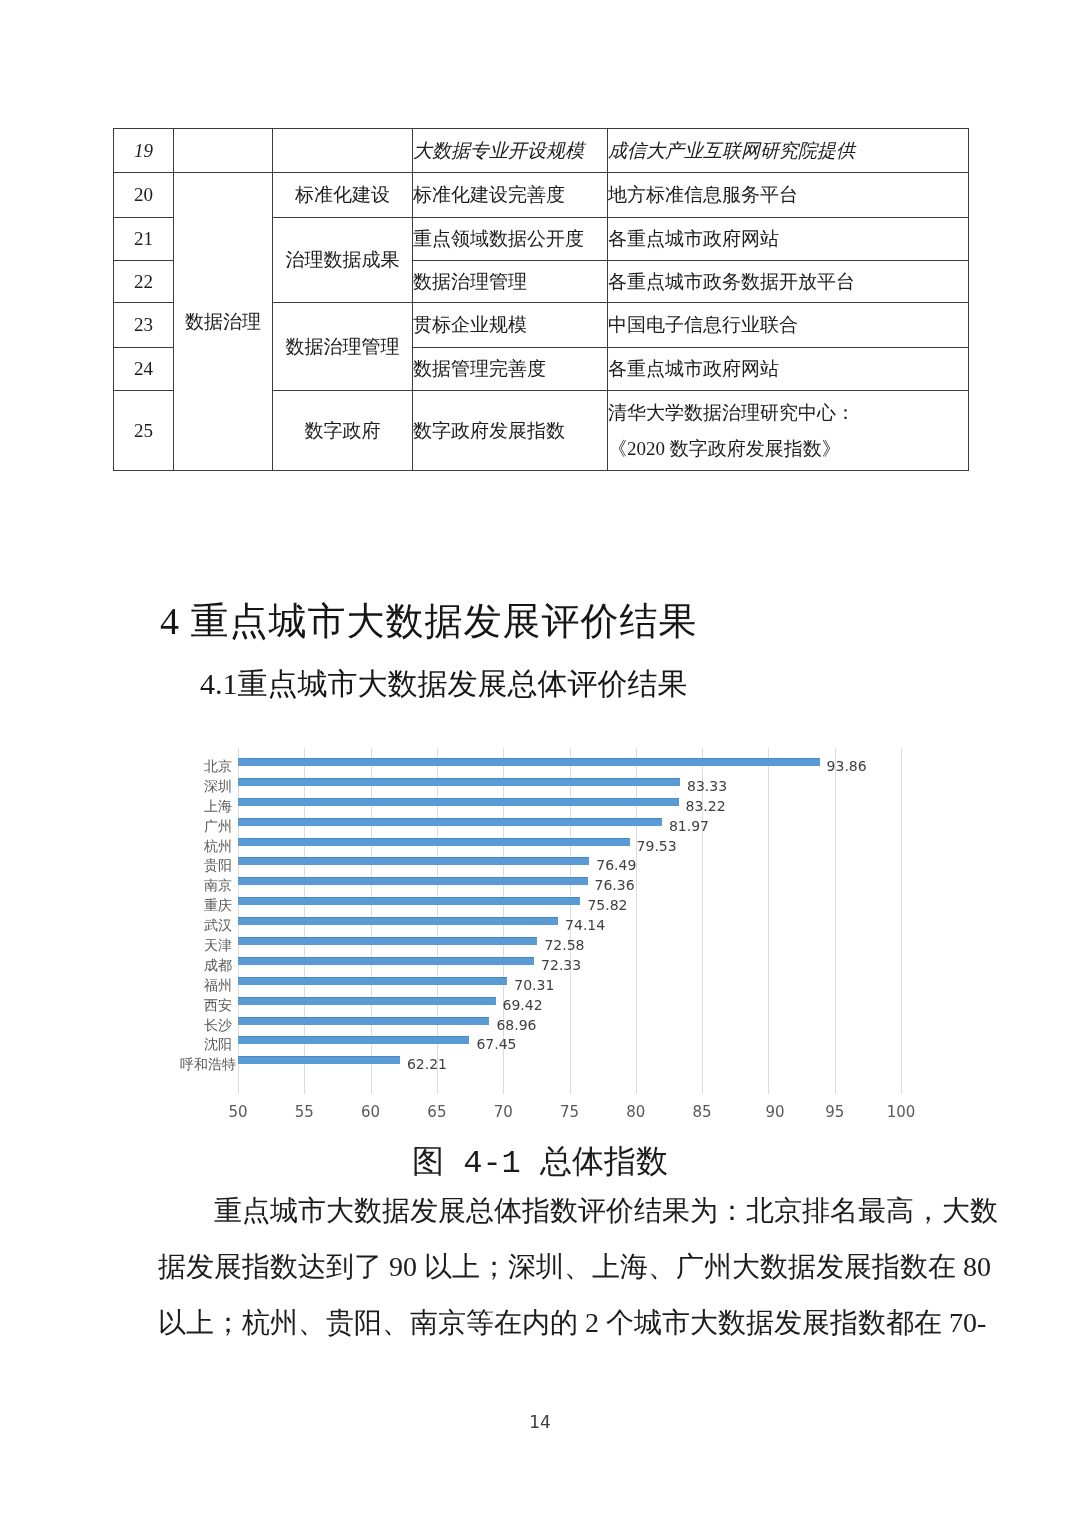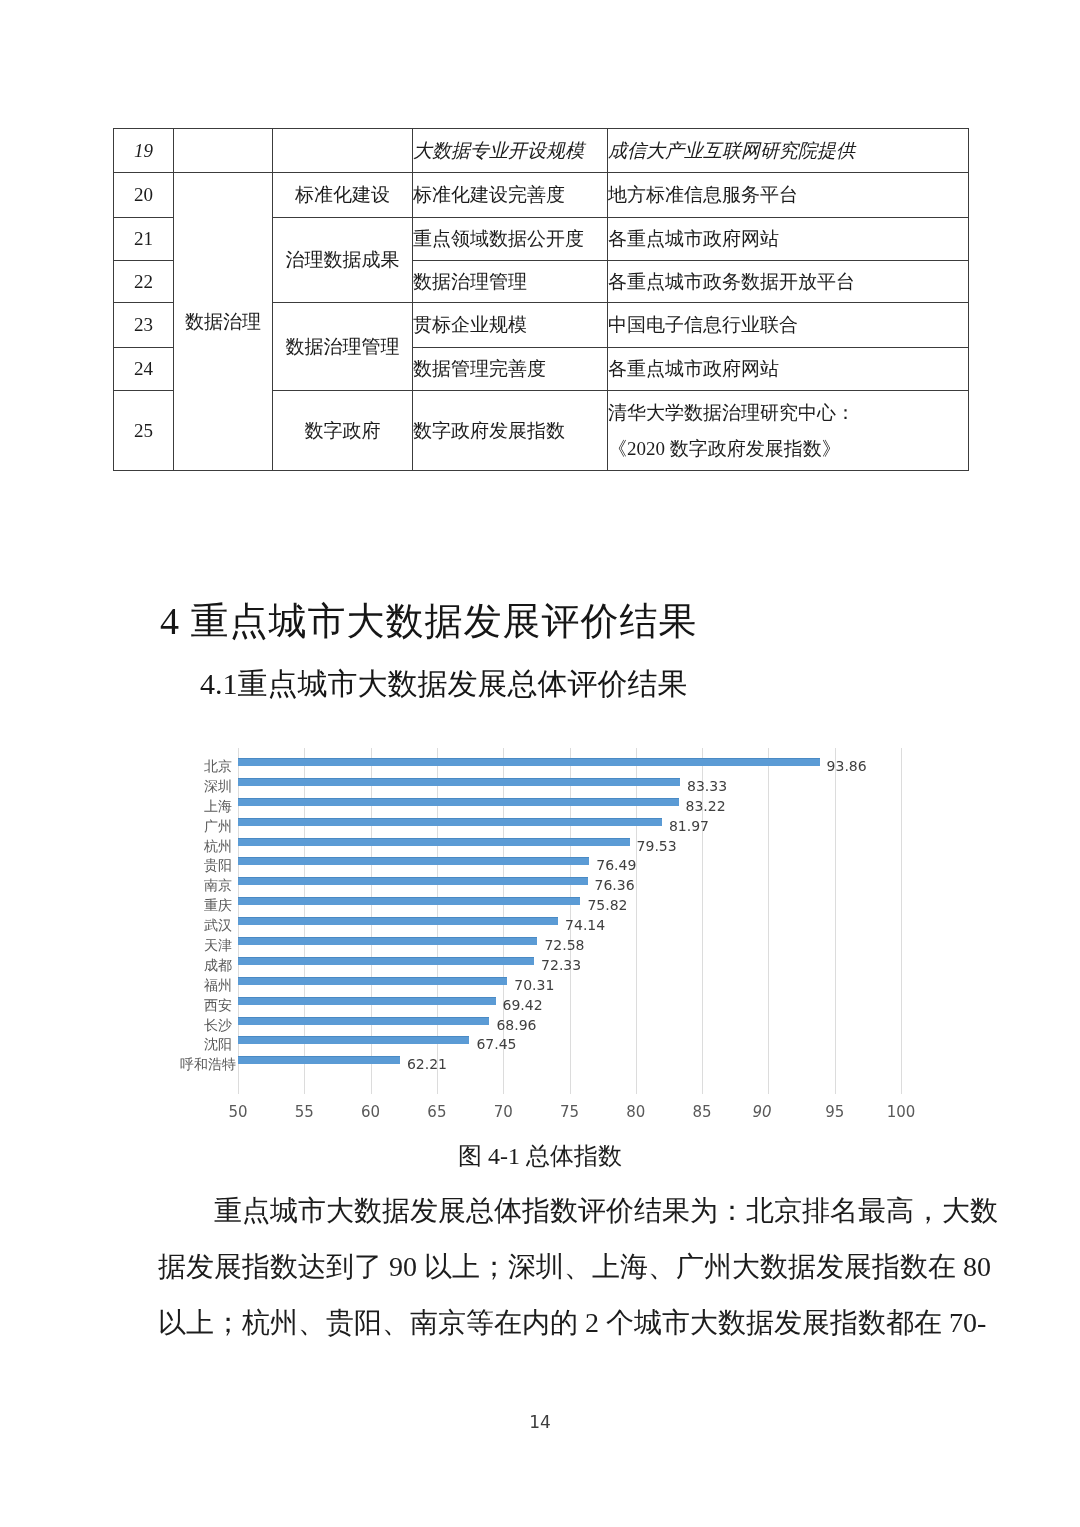--- a/index.html
+++ b/index.html
@@ -131,22 +131,23 @@
     color: #595959;
   }
 
   
   .caption {
     position: absolute;
     left: 0;
     top: 1140px;
     width: 1080px;
     text-align: center;
-    font-size: 24px;
+    font-size: 32px;
     color: #1c1c1c;
+    font-family: Liberation Mono, monospace;
   }
   .para {
     position: absolute;
     left: 158px;
     top: 1194px;
     width: 790px;
     font-size: 28px;
     color: #1c1c1c;
   }
   .para .line {
@@ -329,21 +330,21 @@
       </div>
     <div class="chart-ticks" id="chart-ticks">
         <span class="tick" style="left: 0px;">50</span>
         <span class="tick" style="left: 66.3px;">55</span>
         <span class="tick" style="left: 132.6px;">60</span>
         <span class="tick" style="left: 198.9px;">65</span>
         <span class="tick" style="left: 265.2px;">70</span>
         <span class="tick" style="left: 331.5px;">75</span>
         <span class="tick" style="left: 397.8px;">80</span>
         <span class="tick" style="left: 464.1px;">85</span>
-        <span class="tick" style="left: 524px; font-style: italic;">90</span>
+        <span class="tick" style="left: 537px;">90</span>
         <span class="tick" style="left: 596.7px;">95</span>
         <span class="tick" style="left: 663px;">100</span>
       </div>
   </div>
 
   <div class="caption">图 4-1 总体指数</div>
 
   <div class="para">
     <div class="line indent">重点城市大数据发展总体指数评价结果为：北京排名最高，大数</div>
     <div class="line">据发展指数达到了 90 以上；深圳、上海、广州大数据发展指数在 80</div>

